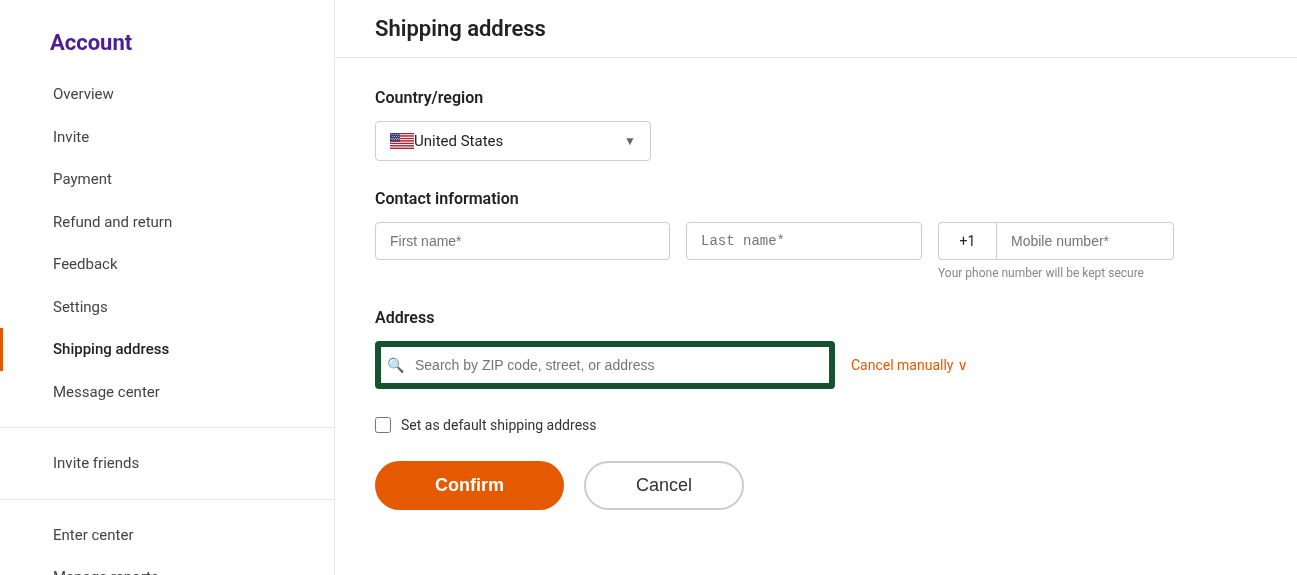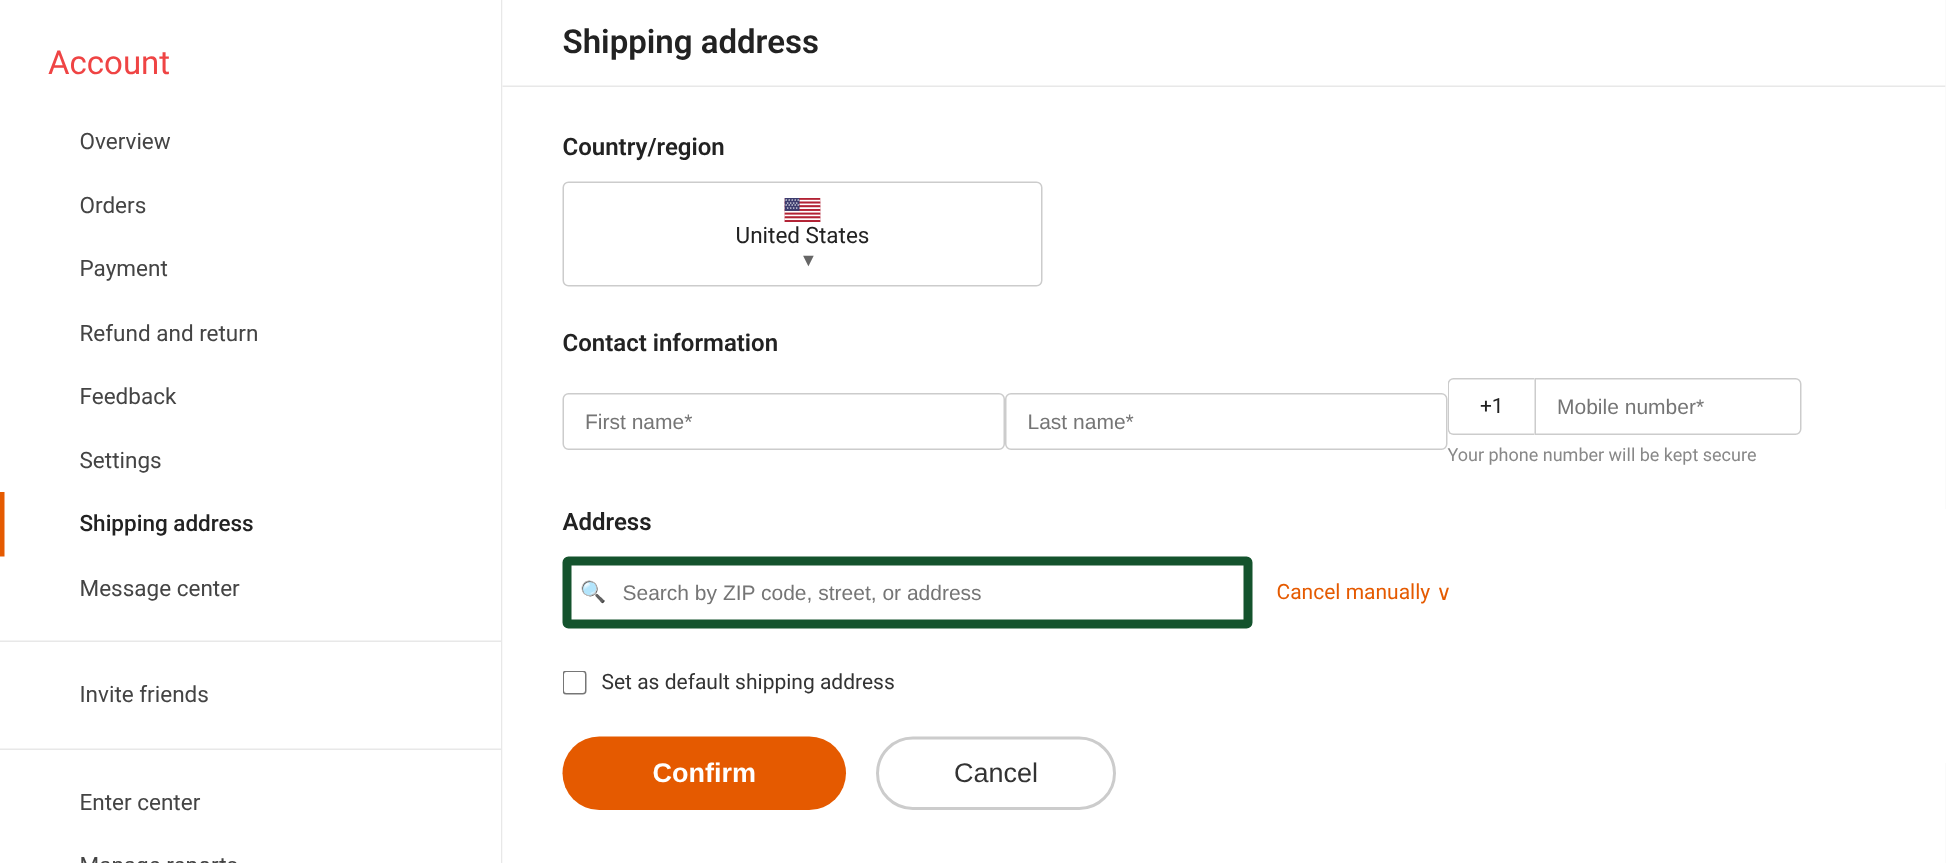--- a/index.html
+++ b/index.html
@@ -13,23 +13,23 @@
     
     .sidebar {
       width: 335px;
       min-width: 335px;
       background: #fff;
       padding: 20px 0;
       border-right: 1px solid #e8e8e8;
     }
     .sidebar-title {
       font-size: 22px;
-      font-weight: 400;
-      color: #ef4444;
-      padding: 10px 50px 18px 32px;
+      font-weight: 700;
+      color: #4c1d95;
+      padding: 10px 50px 18px 50px;
     }
     .sidebar-item {
       display: block;
       padding: 10px 50px;
       font-size: 15px;
       color: #444;
       cursor: pointer;
       text-decoration: none;
       border-left: 3px solid transparent;
       line-height: 1.5;
@@ -76,60 +76,60 @@
       font-size: 16px;
       font-weight: 600;
       color: #222;
       margin-bottom: 14px;
     }
 
     
     .country-select {
       display: flex;
       align-items: center;
-      width: 320px;
+      width: 276px;
       border: 1px solid #ccc;
       border-radius: 4px;
       padding: 10px 14px;
       cursor: pointer;
       background: #fff;
       position: relative;
-      flex-direction: column;
     }
     .country-name {
       flex: 1;
       font-size: 15px;
       color: #222;
     }
     .chevron-icon {
       font-size: 12px;
       color: #666;
       margin-left: 8px;
     }
 
     
     .contact-row {
       display: flex;
-      gap: 0;
-      align-items: center;
+      gap: 16px;
+      align-items: flex-start;
     }
     .input-field {
       border: 1px solid #ccc;
       border-radius: 4px;
       padding: 10px 14px;
       font-size: 14px;
       color: #888;
       background: #fff;
       outline: none;
     }
     .input-firstname {
       width: 295px;
     }
     .input-lastname {
-      width: 295px;
+      width: 236px;
+      font-family: Liberation Mono, monospace;
     }
     .phone-group {
       display: flex;
       flex-direction: column;
     }
     .phone-row {
       display: flex;
       gap: 0;
     }
     .phone-code {
@@ -253,21 +253,21 @@
       flex-shrink: 0;
     }
   </style>
 </head>
 <body>
 
 <nav class="sidebar">
   <div class="sidebar-title">Account</div>
 
   <a class="sidebar-item">Overview</a>
-  <a class="sidebar-item">Orders</a>
+  <a class="sidebar-item">Invite</a>
   <a class="sidebar-item">Payment</a>
   <a class="sidebar-item">Refund and return</a>
   <a class="sidebar-item">Feedback</a>
   <a class="sidebar-item">Settings</a>
   <a class="sidebar-item active">Shipping address</a>
   <a class="sidebar-item">Message center</a>
 
   <hr class="sidebar-divider">
 
   <a class="sidebar-item">Invite friends</a>

